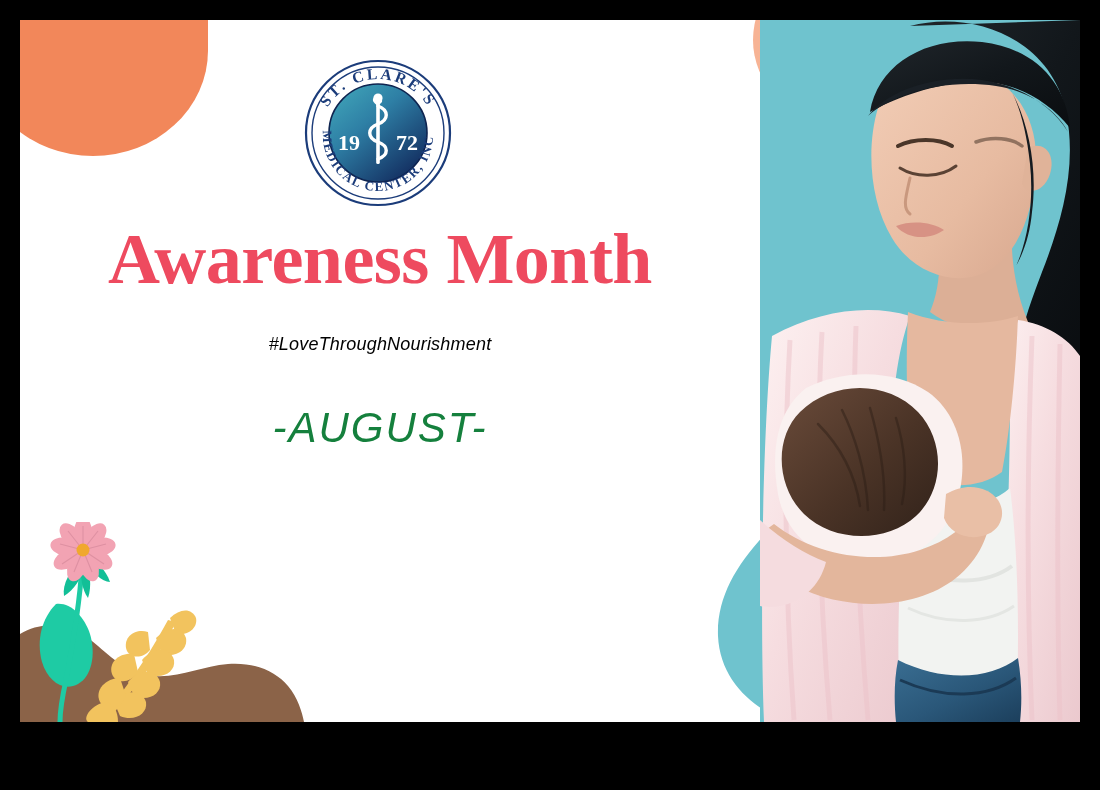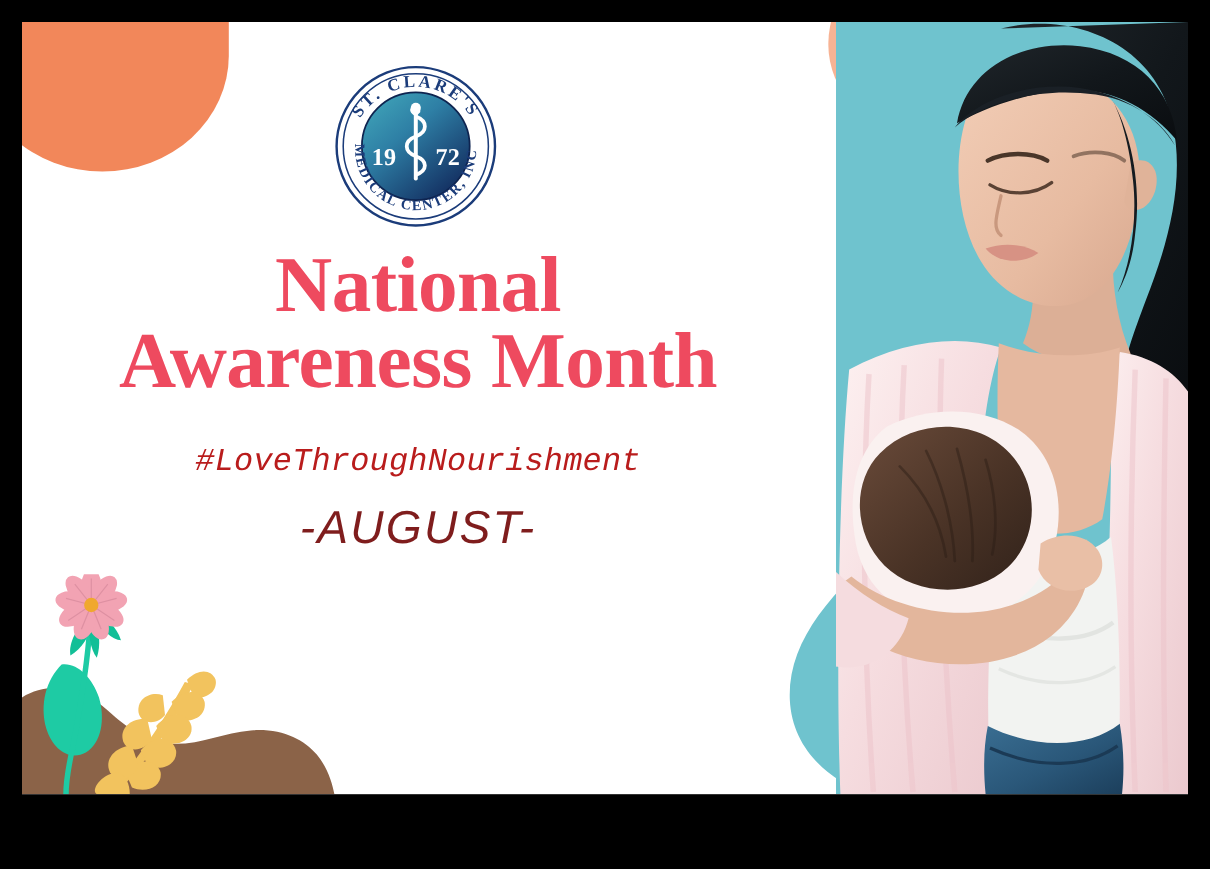--- a/index.html
+++ b/index.html
@@ -99,35 +99,35 @@
     line-height: 0.96;
     color: #EE4A5F;
     letter-spacing: -0.5px;
     margin: 0;
     padding: 0 8px;
   }
   .headline .hl-line { display: block; white-space: nowrap; }
 
   .hashtag {
     margin-top: 40px;
-    font-family: Liberation Mono, monospace;
+    font-family: Liberation Sans, sans-serif;
     font-style: italic;
-    font-size: 29px;
+    font-size: 18px;
     font-weight: 400;
-    color: #b91c1c;
+    color: #000000;
     letter-spacing: 0.2px;
   }
 
   .month {
-    margin-top: 20px;
+    margin-top: 49px;
     font-family: "Liberation Sans", sans-serif;
     font-style: italic;
     font-size: 42px;
     font-weight: 400;
-    color: #7f1d1d;
+    color: #15803d;
     letter-spacing: 2px;
   }
 
   
   .floral-wrap {
     position: absolute;
     left: 0;
     bottom: 0;
     width: 300px;
     height: 200px;
@@ -315,21 +315,20 @@
           <path d="M 75 48 C 70 45, 68 41, 72 39 C 76 37, 80 40, 79 44 Z" fill="#FFFFFF"></path>
         </g>
 
         <text x="46" y="92" font-family="&quot;Liberation Serif&quot;, serif" font-size="22" font-weight="bold" fill="#FFFFFF" text-anchor="middle">19</text>
         <text x="104" y="92" font-family="&quot;Liberation Serif&quot;, serif" font-size="22" font-weight="bold" fill="#FFFFFF" text-anchor="middle">72</text>
       </svg>
     </div>
 
     <div class="text-block">
       <h1 class="headline">
-        <span class="hl-line">National</span>
         <span class="hl-line">Awareness Month</span>
       </h1>
 
       <div class="hashtag">#LoveThroughNourishment</div>
 
       <div class="month">-AUGUST-</div>
     </div>
 
     <div class="floral-wrap">
       <svg width="300" height="200" viewBox="0 0 300 200" xmlns="http://www.w3.org/2000/svg">

